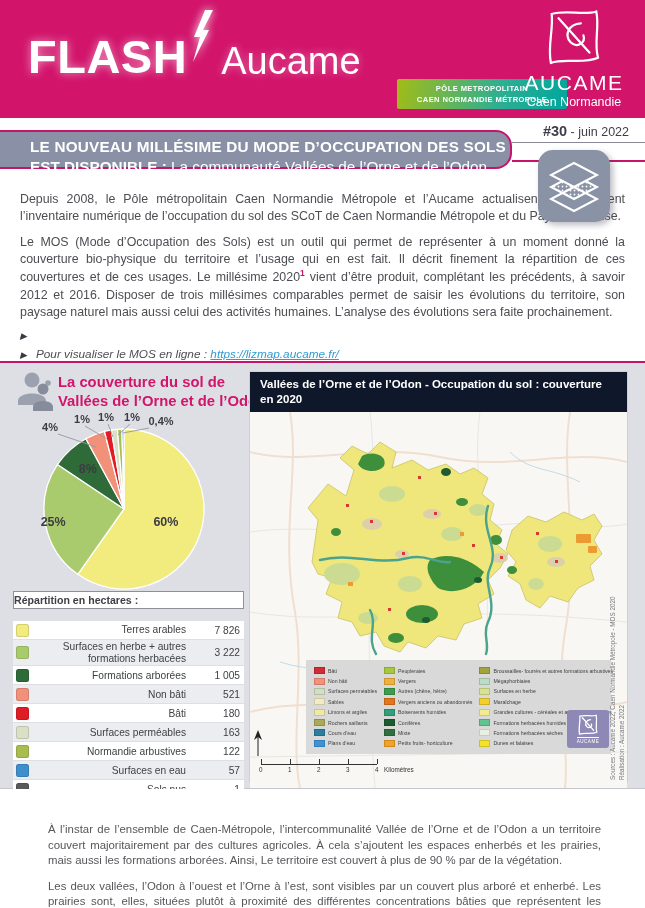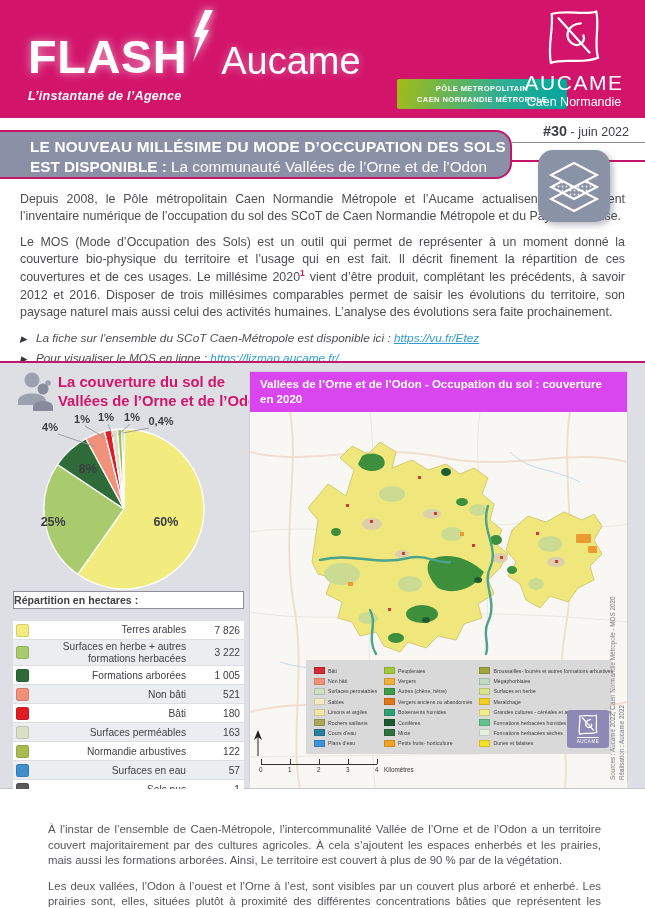--- a/index.html
+++ b/index.html
@@ -14,21 +14,21 @@
   .tagline{font-style:italic;font-weight:bold;font-size:12.5px;margin-top:9px;letter-spacing:0.3px;}
   .badge{position:absolute;left:397px;top:79px;width:170px;height:30px;background:linear-gradient(100deg,#A2BC16 0%,#2FAE92 60%,#00A79D 100%);color:#fff;font-weight:bold;font-size:7.6px;letter-spacing:.4px;display:flex;flex-direction:column;justify-content:center;text-align:center;gap:2px;border-radius:2px;}
   .header-logo{position:absolute;right:12px;top:8px;width:118px;text-align:center;color:#fff;}
   .logo-name{font-size:21px;letter-spacing:1.5px;line-height:1;}
   .logo-sub{font-size:12.5px;margin-top:2px;}
   
   .issue{position:absolute;top:123px;right:16px;font-size:12.5px;color:#3F3F4A;}
   .issue b{font-size:14.5px;}
   .line-gray{position:absolute;top:142px;left:512px;right:0;height:1px;background:#8A8A96;}
   .line-pink{position:absolute;top:160px;left:512px;right:0;height:2px;background:#C4156B;}
-  .title-box{position:absolute;top:130px;left:0;width:512px;height:49px;box-sizing:border-box;background:#8A91A6;border:2px solid #C4156B;border-left:none;border-radius:0 16px 16px 0;color:#fff;padding:6px 8px 0 30px;z-index:1;}
+  .title-box{position:absolute;top:130px;left:0;width:512px;height:39px;box-sizing:border-box;background:#8A91A6;border:2px solid #C4156B;border-left:none;border-radius:0 16px 16px 0;color:#fff;padding:6px 8px 0 30px;z-index:1;}
   .title-l1{font-weight:bold;font-size:15.3px;letter-spacing:.2px;white-space:nowrap;}
   .title-l2{font-size:15.3px;margin-top:2px;white-space:nowrap;}
   .title-l2 .b{font-weight:bold;}
   .layers-badge{position:absolute;top:149px;left:537px;z-index:2;filter:drop-shadow(3px 3px 3px rgba(60,60,80,.35));}
   
   .intro{position:absolute;top:191px;left:20px;width:605px;color:#4D4E53;font-size:12.4px;line-height:1.38;text-align:justify;}
   .intro p{margin:0 0 9px 0;}
   .intro sup{color:#C4156B;font-weight:bold;font-size:8.5px;}
   .bullet{display:flex;gap:9px;font-style:italic;font-size:11.8px;margin:4px 0;color:#4D4E53;align-items:baseline;}
   .arrow{color:#3A3A42;font-size:9px;}
@@ -45,21 +45,21 @@
   
   .htable{position:absolute;left:13px;top:228px;width:231px;font-size:10.2px;color:#3F4045;}
   .htable-head{border:1px solid #8F8F98;background:#fff;text-align:left;font-weight:bold;padding:2px 0;margin-bottom:12px;font-size:10.6px;}
   .trow{display:flex;align-items:center;background:#fff;padding:1px 4px 1px 3px;min-height:16px;margin-bottom:1px;}
   .trow.alt{background:#ECEDF1;}
   .chip{width:11px;height:11px;border-radius:2.5px;flex:0 0 11px;border:1px solid rgba(0,0,0,.12);}
   .tlabel{flex:1;text-align:right;padding-right:10px;line-height:1.15;}
   .tvalue{width:44px;text-align:right;}
   
   .map-panel{position:absolute;left:250px;top:9px;width:377px;height:410px;background:#F8F7F3;outline:1px solid #cfd0d6;}
-  .map-title{background:#d946ef;color:#fff;font-weight:bold;font-size:11.5px;padding:5px 10px;line-height:1.3;}
+  .map-title{background:#0f172a;color:#fff;font-weight:bold;font-size:11.5px;padding:5px 10px;line-height:1.3;}
   .map-body{position:relative;height:376px;overflow:hidden;}
   .map-body > svg{position:absolute;left:0;top:0;}
   .legend{position:absolute;left:56px;right:16px;bottom:34px;background:#D9D9D9;padding:7px 6px 7px 8px;display:flex;gap:7px;font-size:5.2px;color:#3E3E3E;}
   .legend-col{display:flex;flex-direction:column;gap:3.4px;}
   .legend-item{display:flex;align-items:center;gap:3px;white-space:nowrap;}
   .lchip{width:9px;height:5px;flex:0 0 9px;border:0.5px solid rgba(0,0,0,.15);}
   .scalebar{position:absolute;left:8px;bottom:10px;width:170px;height:20px;font-size:6.3px;color:#333;}
   .scalebar .ticks{position:relative;height:6px;border-bottom:1px solid #333;width:116px;margin-left:3px;}
   .scalebar .tick{position:absolute;bottom:0;width:1px;height:5px;background:#333;}
   .scalebar .labels{position:relative;height:9px;width:170px;}
@@ -81,21 +81,20 @@
   <div class="flash-wrap">
     <div class="flash-line">
       <span class="flash-word">FLASH</span>
       <span class="bolt">
         <svg width="26" height="52" viewBox="0 0 26 52">
             <polygon points="16,0 24,0 14,20 20,20 4,52 11,27 5,27" fill="#fff"></polygon>
           </svg>
       </span>
       <span class="brand-word">Aucame</span>
     </div>
-    <div class="tagline">L’instantané de l’Agence</div>
   </div>
   <div class="badge">
     <span>PÔLE METROPOLITAIN</span>
     <span>CAEN NORMANDIE MÉTROPOLE</span>
   </div>
   <div class="header-logo">
     <svg width="62" height="60" viewBox="0 0 72 70">
       <g fill="none" stroke="#fff" stroke-width="2.6" stroke-linecap="round">
         <path d="M10,7 C28,2 48,9 62,4 C66,22 59,40 64,58 C46,66 26,58 9,64 C5,44 12,26 10,7 Z"></path>
         <path d="M44,18 C30,19 24,31 32,40 C39,47 50,41 47,32"></path>
@@ -130,21 +129,20 @@
       <polygon points="37,14 60,26 37,38 14,26" fill="#8A92A6"></polygon>
     </g>
   </svg>
 </div>
 
 <div class="intro">
   <p>Depuis 2008, le Pôle métropolitain Caen Normandie Métropole et l’Aucame actualisent régulièrement l’inventaire numérique de l’occupation du sol des SCoT de Caen Normandie Métropole et du Pays de Falaise.</p>
   <p><span>Le MOS (Mode d’Occupation des Sols) est un outil qui permet de représenter à un moment donné la couverture bio-physique du territoire et l’usage qui en est fait. Il décrit finement la répartition de ces couvertures et de ces usages. Le millésime 2020</span><sup>1</sup><span> vient d’être produit, complétant les précédents, à savoir 2012 et 2016.  Disposer de trois millésimes comparables permet de saisir les évolutions du territoire, son paysage naturel mais aussi celui des activités humaines. L’analyse des évolutions sera faite prochainement.</span></p>
   <div class="bullet">
     <span class="arrow">▶</span>
-    <span><span>La fiche sur l’ensemble du SCoT Caen-Métropole est disponible ici : </span><a href="#">https://vu.fr/Etez</a></span>
   </div>
   <div class="bullet">
     <span class="arrow">▶</span>
     <span><span>Pour visualiser le MOS en ligne : </span><a href="#">https://lizmap.aucame.fr/</a></span>
   </div>
   <div class="pink-underline"></div>
   <div class="footnote">1 Basé sur les photographies aériennes de l’IGN de 2020</div>
 </div>
 <div class="rule"></div>
 

